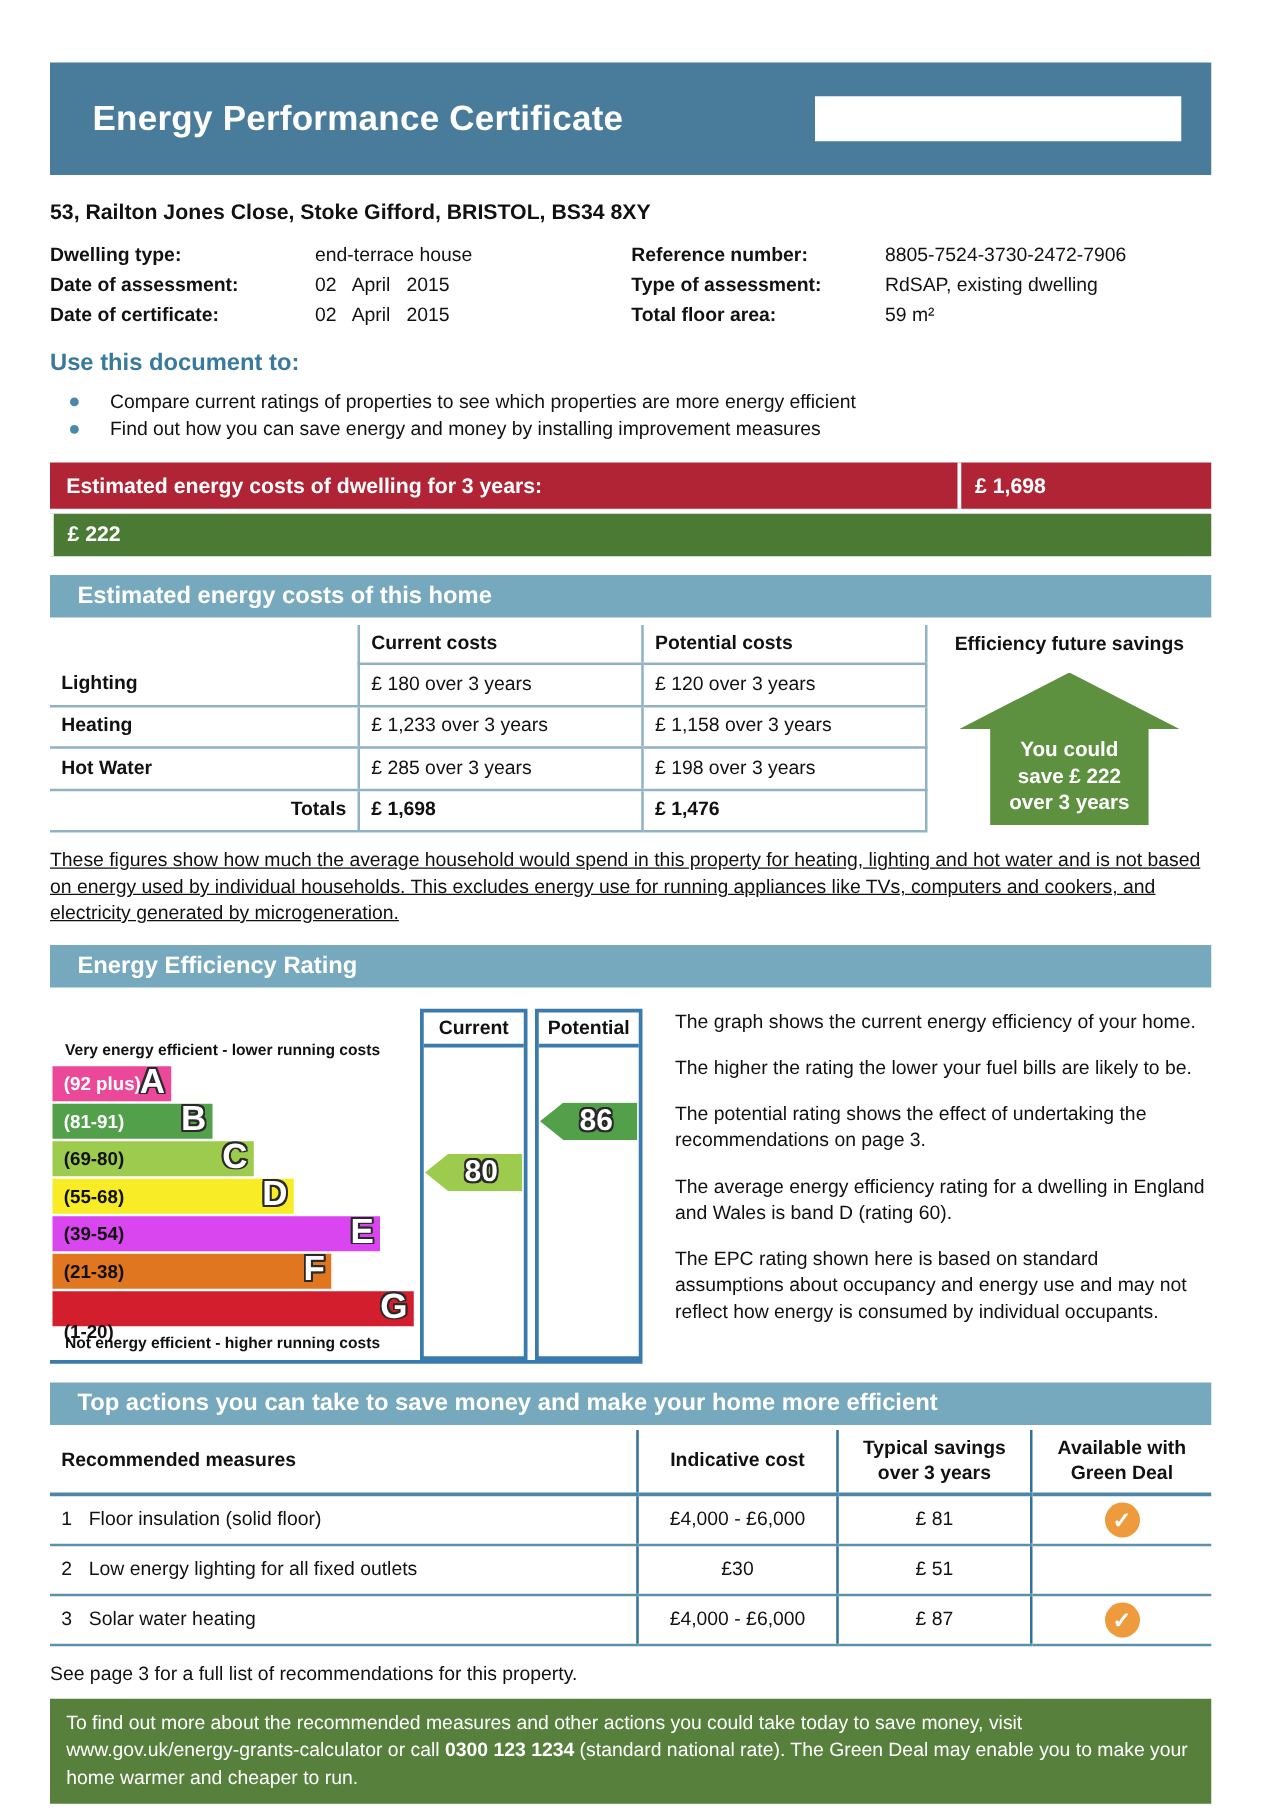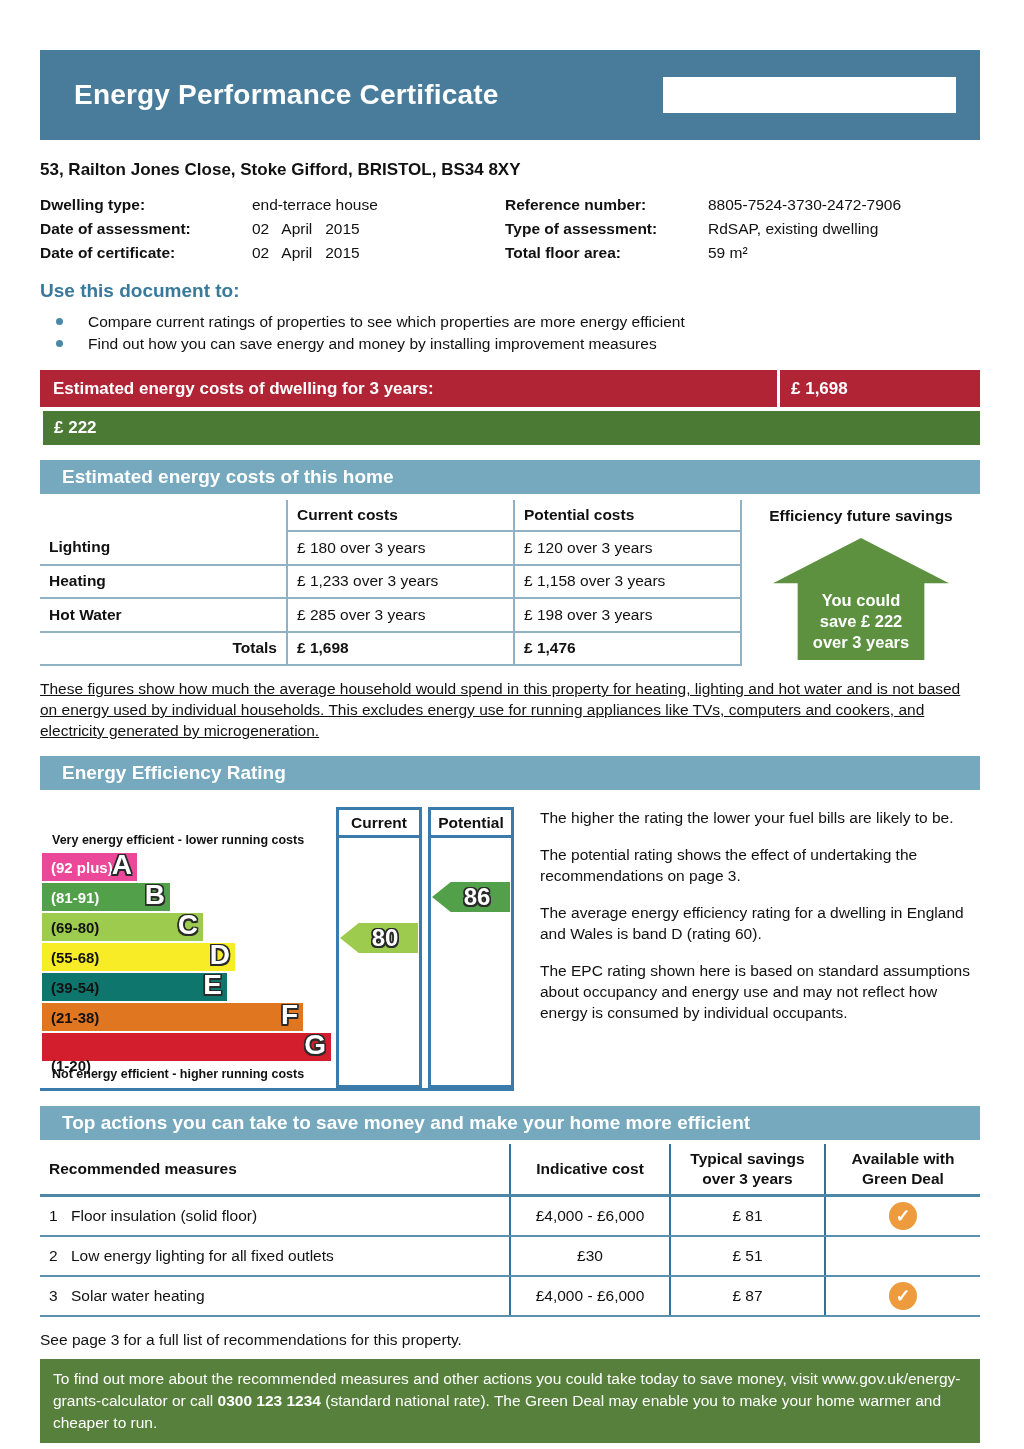--- a/index.html
+++ b/index.html
@@ -1,18 +1,18 @@
 <!DOCTYPE html>
 <html><head>
 <meta charset="utf-8">
 <style>
   * { margin:0; padding:0; box-sizing:border-box; }
   html,body { background:#ffffff; }
   body { width:1024px; height:1449px; font-family:"Liberation Sans", sans-serif; color:#111; position:relative; overflow:hidden; }
-  .page { width:1024px; height:1449px; padding:50px 44px 0 40px; }
+  .page { width:1024px; height:1449px; padding:50px 55px 0 40px; }
 
   
   .header-band { position:relative; height:90px; background:#497c9b; }
   .header-band .title { position:absolute; left:34px; top:0; line-height:90px; color:#fff; font-size:28px; font-weight:bold; letter-spacing:0.2px; }
   .logo-box { position:absolute; right:24px; top:27px; width:293px; height:36px; background:#fff; }
 
   .address { margin-top:20px; font-size:17px; font-weight:bold; }
 
   
   .details { margin-top:13px; display:flex; font-size:15.5px; line-height:24px; }
@@ -223,44 +223,45 @@
             <span class="band-letter">B</span>
           </div>
         <div class="band" style="background: rgb(156, 203, 78); width: 161px;">
             <span class="band-range" style="color: rgb(17, 17, 17);">(69-80)</span>
             <span class="band-letter">C</span>
           </div>
         <div class="band" style="background: rgb(248, 236, 38); width: 193px;">
             <span class="band-range" style="color: rgb(17, 17, 17);">(55-68)</span>
             <span class="band-letter">D</span>
           </div>
-        <div class="band" style="background: #0f766e; width: 185px;">
+        <div class="band" style="background: #d946ef; width: 262px;">
             <span class="band-range" style="color: rgb(17, 17, 17);">(39-54)</span>
             <span class="band-letter">E</span>
           </div>
-        <div class="band" style="background: rgb(224, 118, 31); width: 261px;">
+        <div class="band" style="background: rgb(224, 118, 31); width: 223px;">
             <span class="band-range" style="color: rgb(17, 17, 17);">(21-38)</span>
             <span class="band-letter">F</span>
           </div>
         <div class="band" style="background: rgb(210, 30, 45); width: 289px;">
             <span class="band-range" style="color: rgb(17, 17, 17); margin-top: 36px;">(1-20)</span>
             <span class="band-letter">G</span>
           </div>
       </div>
       <div class="caption-bottom">Not energy efficient - higher running costs</div>
       <div class="rating-col col-current">
         <div class="col-header">Current</div>
       </div>
       <div class="rating-col col-potential">
         <div class="col-header">Potential</div>
       </div>
       <div class="rating-arrow arrow-current" style="background: rgb(156, 203, 78); top: 116px;">80</div>
       <div class="rating-arrow arrow-potential" style="background: rgb(82, 160, 74); top: 75px;">86</div>
     </div>
     <div class="chart-text">
+      <p>The graph shows the current energy efficiency of your home.</p>
       <p>The higher the rating the lower your fuel bills are likely to be.</p>
       <p>The potential rating shows the effect of undertaking the recommendations on page 3.</p>
       <p>The average energy efficiency rating for a dwelling in England and Wales is band D (rating 60).</p>
       <p>The EPC rating shown here is based on standard assumptions about occupancy and energy use and may not reflect how energy is consumed by individual occupants.</p>
     </div>
   </div>
 
   <div class="section-band">Top actions you can take to save money and make your home more efficient</div>
 
   <table class="actions">

